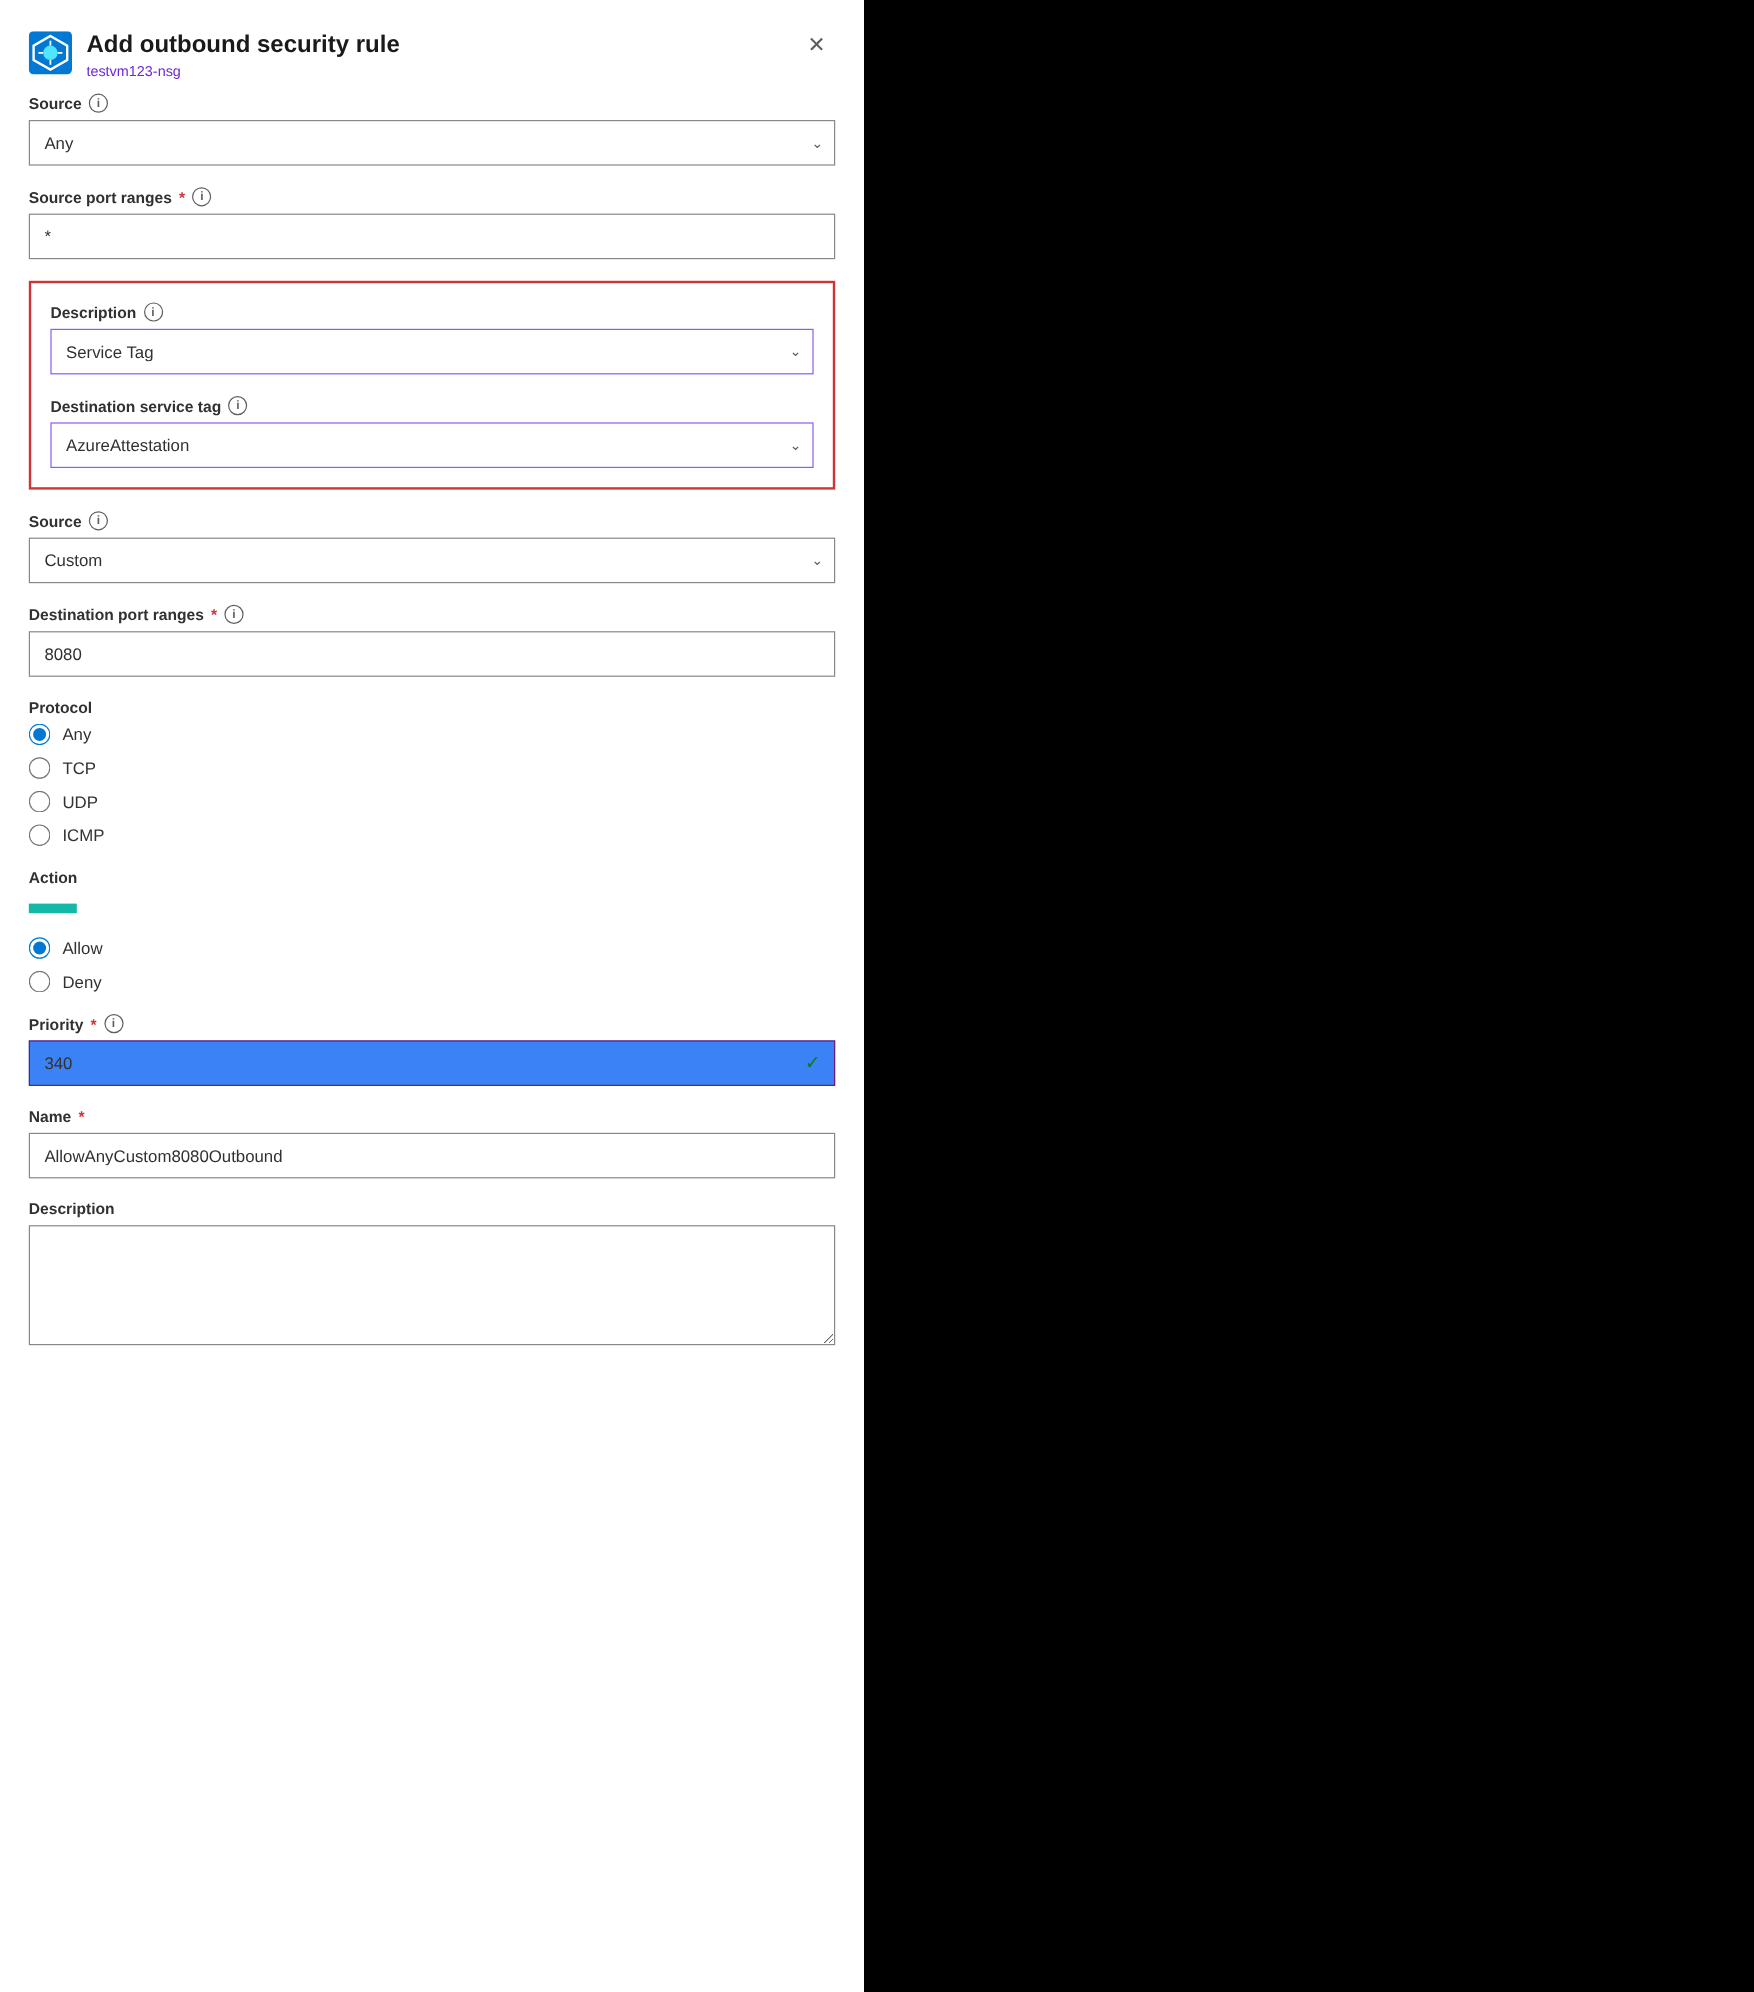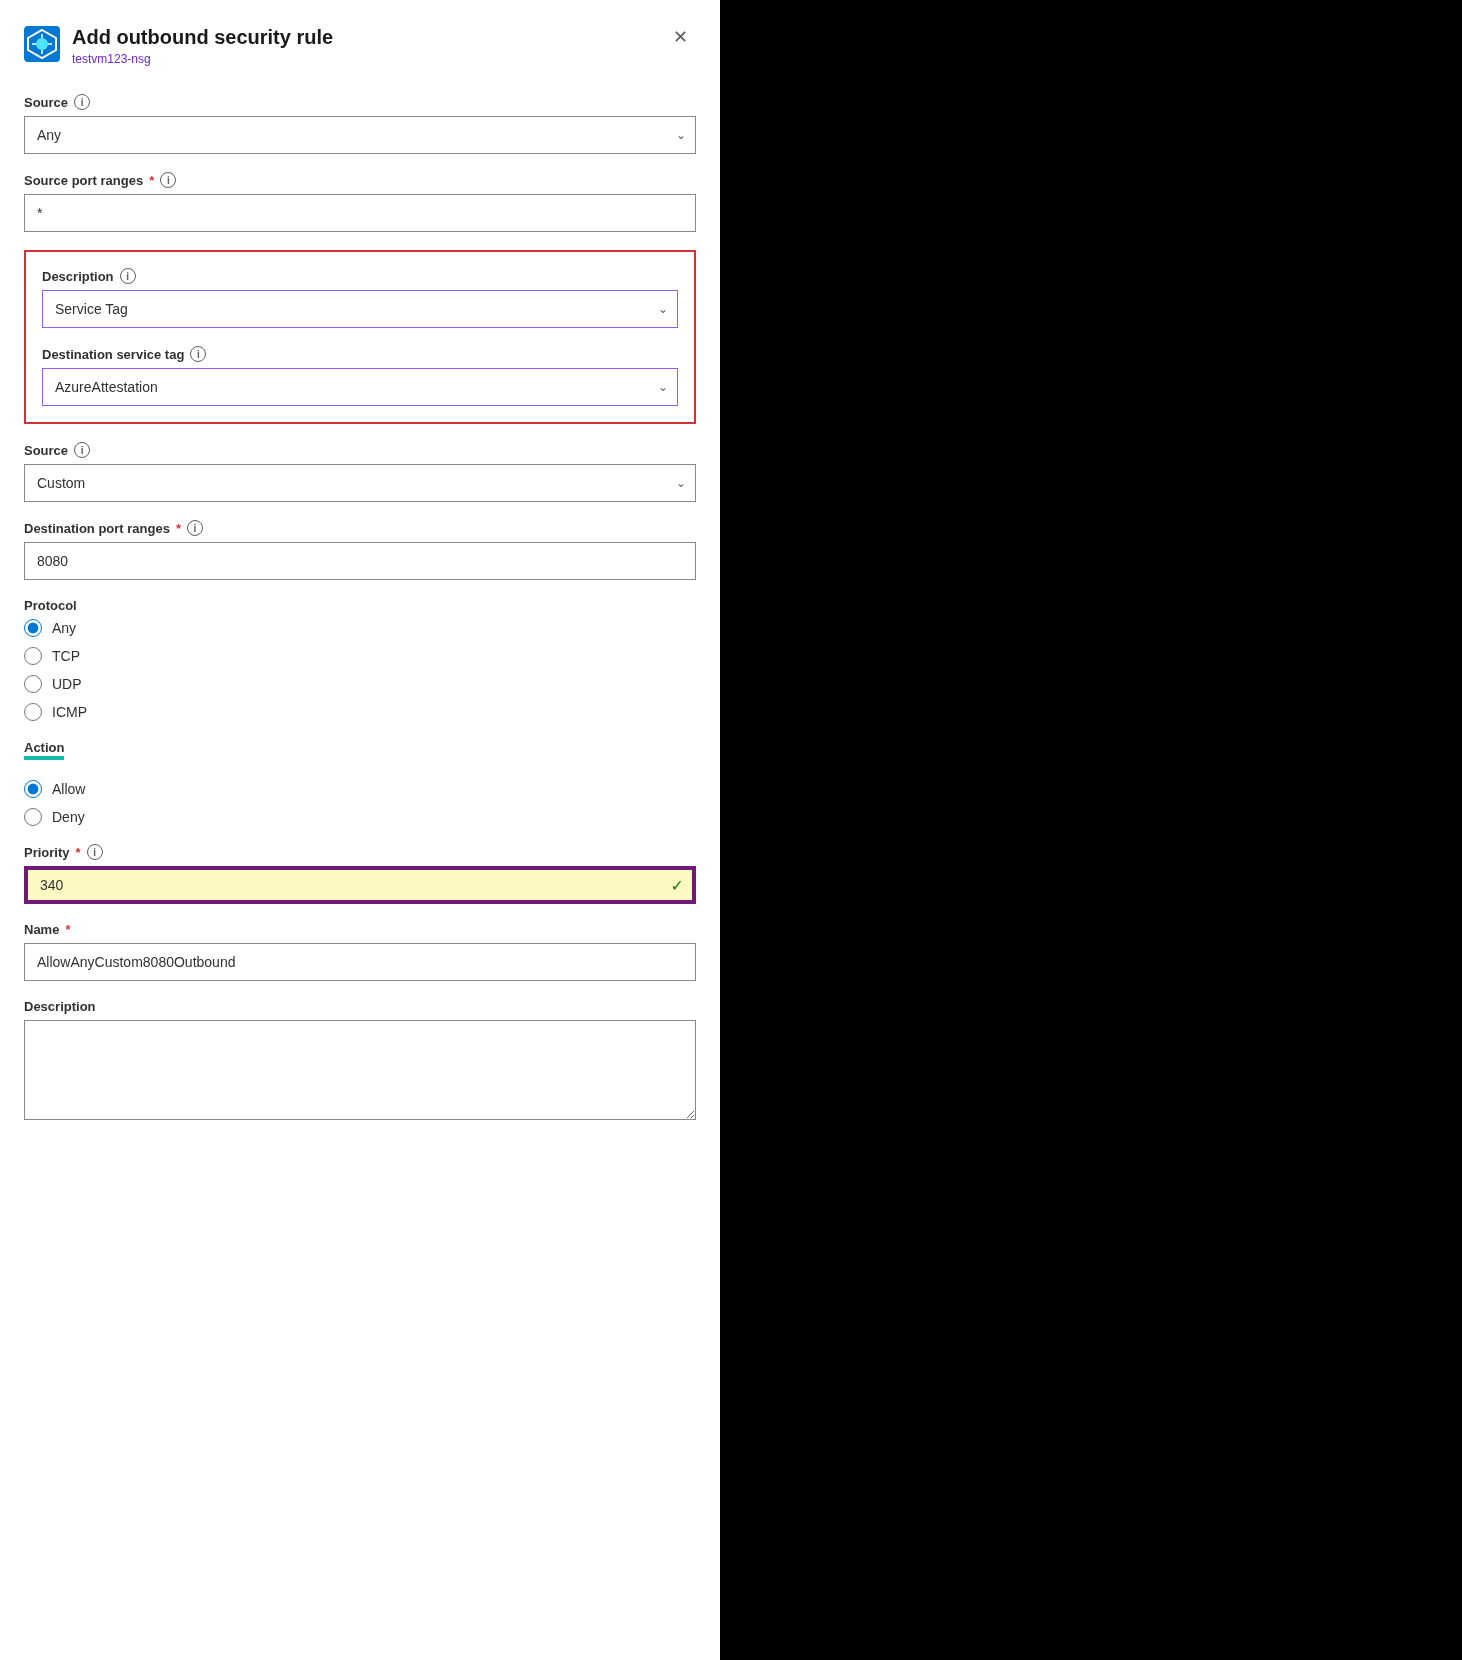--- a/index.html
+++ b/index.html
@@ -22,21 +22,21 @@
       width: 720px;
       min-height: 1660px;
       padding: 24px 24px 40px 24px;
       position: relative;
     }
 
     .panel-header {
       display: flex;
       align-items: flex-start;
       justify-content: space-between;
-      margin-bottom: 28px;
+      margin-bottom: 12px;
     }
 
     .panel-title-area {
       display: flex;
       align-items: flex-start;
       gap: 12px;
     }
 
     .azure-icon {
       width: 36px;
@@ -180,34 +180,34 @@
 
     .action-section {
       margin-bottom: 18px;
     }
 
     .action-label {
       font-size: 13px;
       font-weight: 600;
       color: #323130;
       margin-bottom: 10px;
-      border-bottom: 4px solid #14b8a6;
+      border-bottom: 8px solid #14b8a6;
       display: inline-block;
-      padding-bottom: 1px;
+      padding-bottom: 14px;
     }
 
     .priority-input-wrapper {
       position: relative;
     }
 
     .priority-input-wrapper input {
       width: 100%;
       height: 38px;
-      border: 4px solid #701a75;
-      background: #fef9c3;
+      border: 1px solid #701a75;
+      background: #3b82f6;
       padding: 0 40px 0 12px;
       font-size: 14px;
       color: #323130;
     }
 
     .check-icon {
       position: absolute;
       right: 12px;
       top: 50%;
       transform: translateY(-50%);

